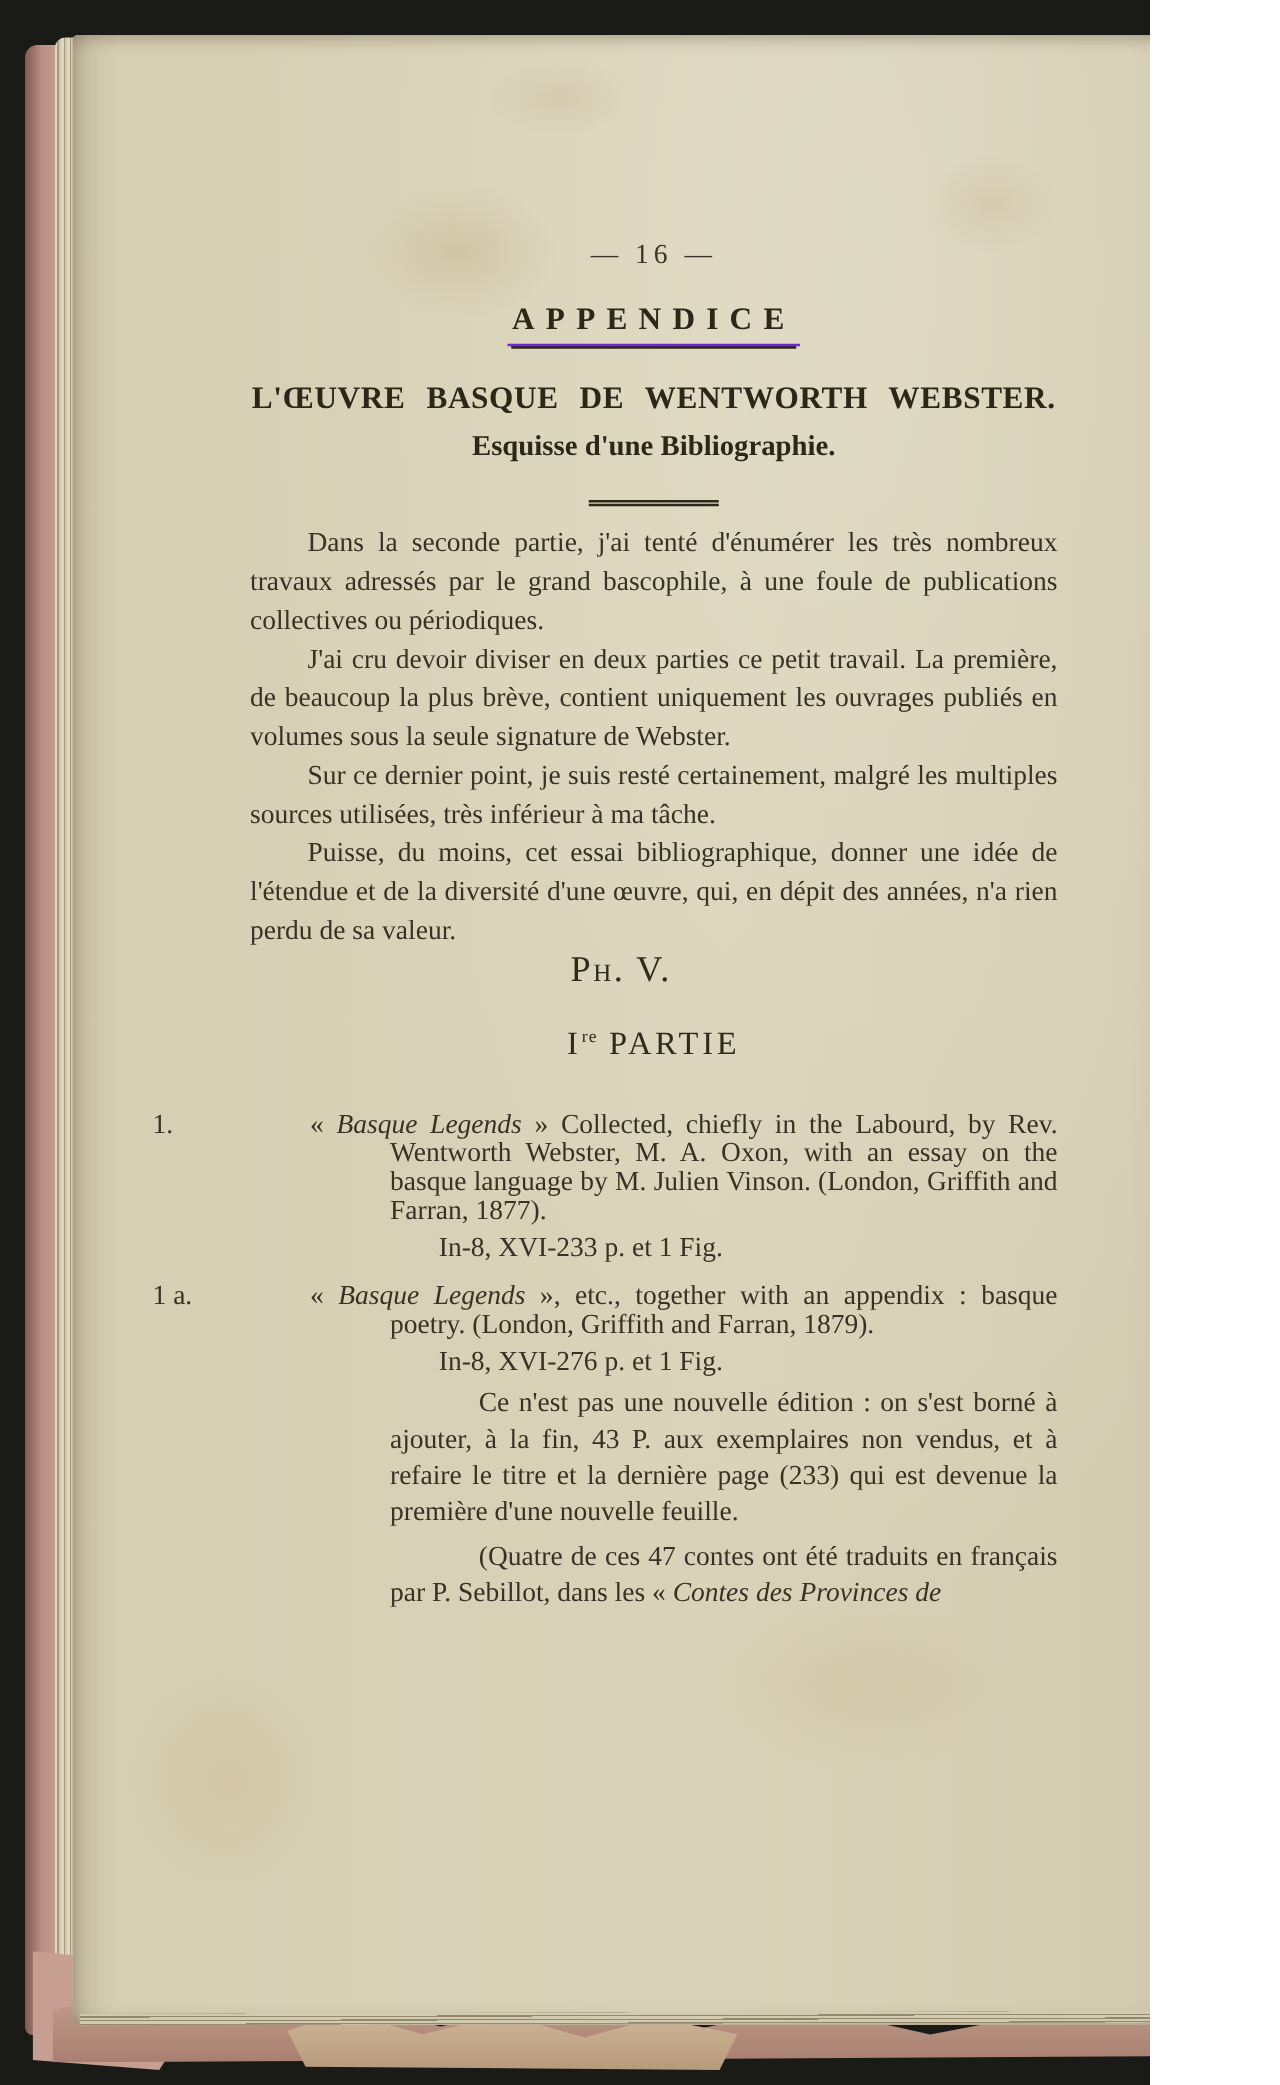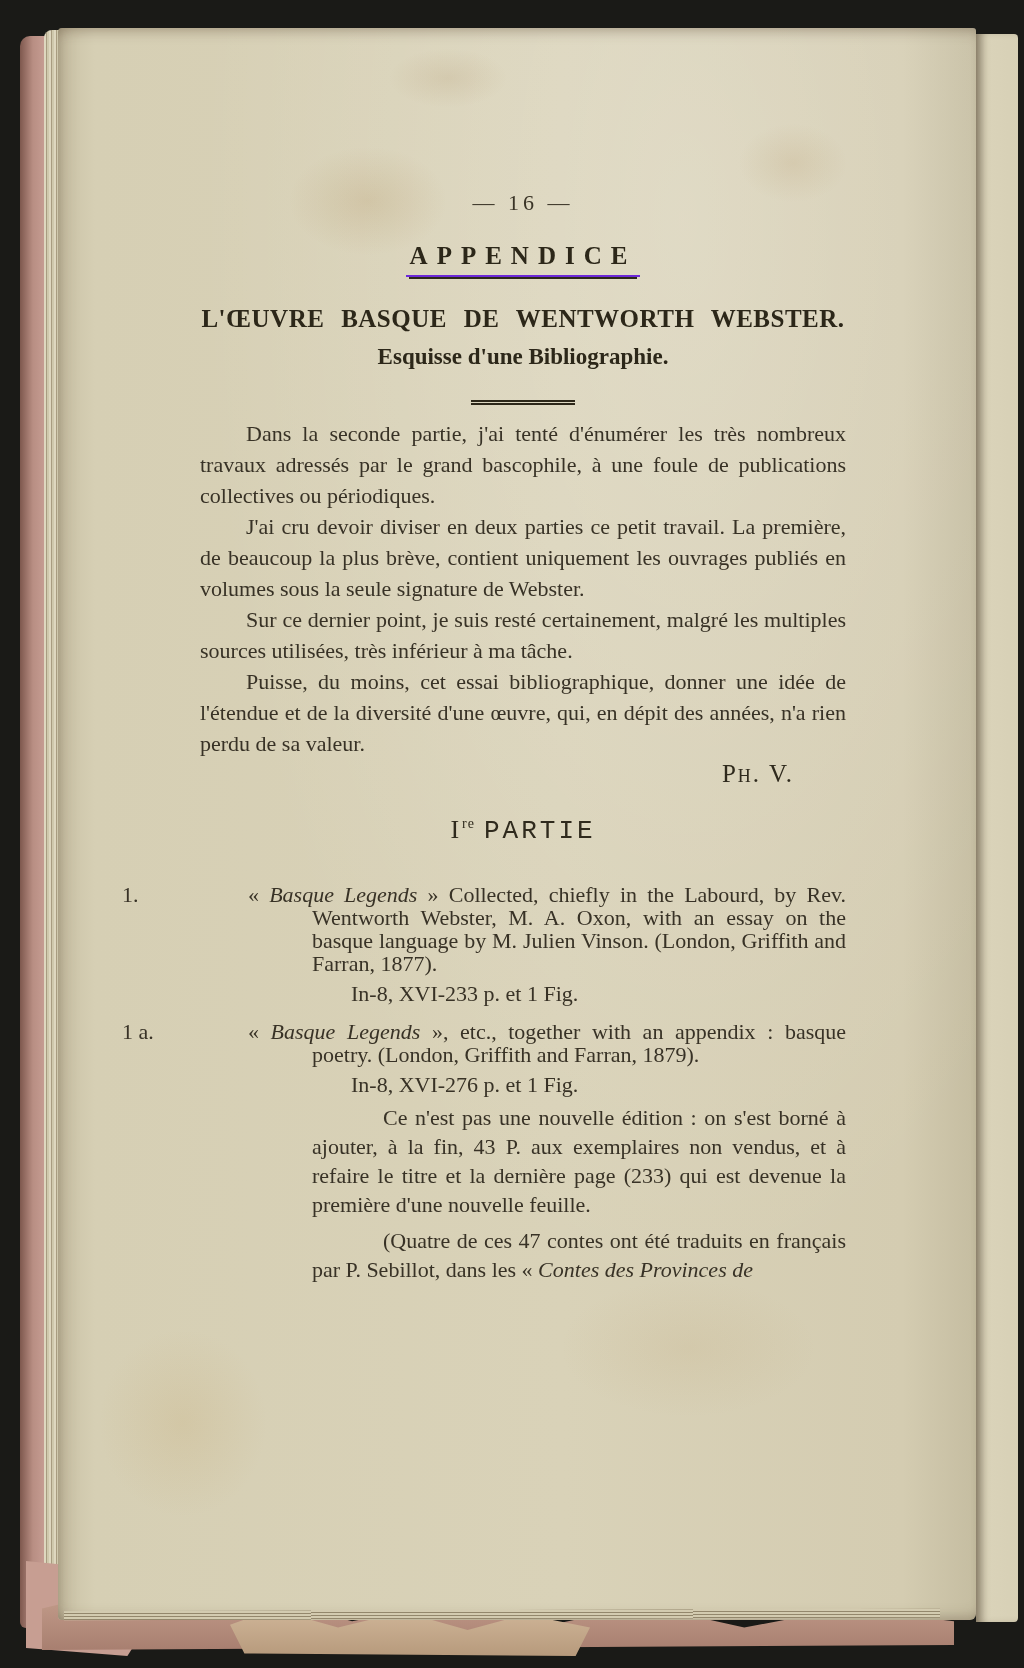--- a/index.html
+++ b/index.html
@@ -1,18 +1,18 @@
 <!DOCTYPE html>
 <html><head>
 <meta charset="utf-8">
 <style>
   html,body { margin:0; padding:0; }
   body { width:1024px; height:1668px; font-family:"Liberation Serif","DejaVu Serif",serif; }
 
-  .scene { position:relative; width:1024px; height:1668px; background:#1a1a17; overflow:hidden; }
+  .scene { position:relative; width:920px; height:1668px; background:#1a1a17; overflow:hidden; }
 
   
   .underpages {
     position:absolute; left:20px; top:36px; width:46px; height:1592px;
     background:linear-gradient(90deg,#7e584e 0%, #b88e83 28%, #c9a096 60%, #cfa99e 100%);
     border-radius:10px 0 0 6px;
   }
   
   .stack-edges {
     position:absolute; left:44px; top:30px; width:16px; height:1590px;
@@ -95,27 +95,27 @@
 
   .rule-double {
     width:104px; height:5px; margin:30px auto 0; box-sizing:border-box;
     border-top:2px solid #2c2719; border-bottom:2px solid #2c2719;
   }
 
   .intro { margin-top:13px; }
   .intro p { margin:0; font-size:22px; line-height:31px; text-align:justify; text-indent:46px; }
 
   .signature {
-    margin-top:1px; padding-right:52px; text-align:right;
-    font-size:25px; font-variant:small-caps; letter-spacing:2px; color:#2f2a1d;
+    margin-top:1px; padding-right:52px; text-align:center;
+    font-size:29px; font-variant:small-caps; letter-spacing:2px; color:#2f2a1d;
   }
 
   .part-heading { margin-top:27px; text-align:center; font-size:26px; letter-spacing:3px; color:#2f2a1d; }
   .part-heading sup { font-size:14px; letter-spacing:1px; }
-  .part-heading .pl { margin-left:9px;font-family:Liberation Mono, monospace; }
+  .part-heading .pl { margin-left:9px; }
 
   .entries { margin-top:37px; }
   .entry-first {
     margin:0; padding-left:112px; text-indent:-95px;
     font-size:22px; line-height:23px; text-align:justify;
   }
   .entry-first.second { margin-top:10px; }
   .entry-num { display:inline-block; min-width:31px; }
   .detail { margin:3px 0 0; padding-left:151px; font-size:22px; line-height:32px; }
   .entry-note {

